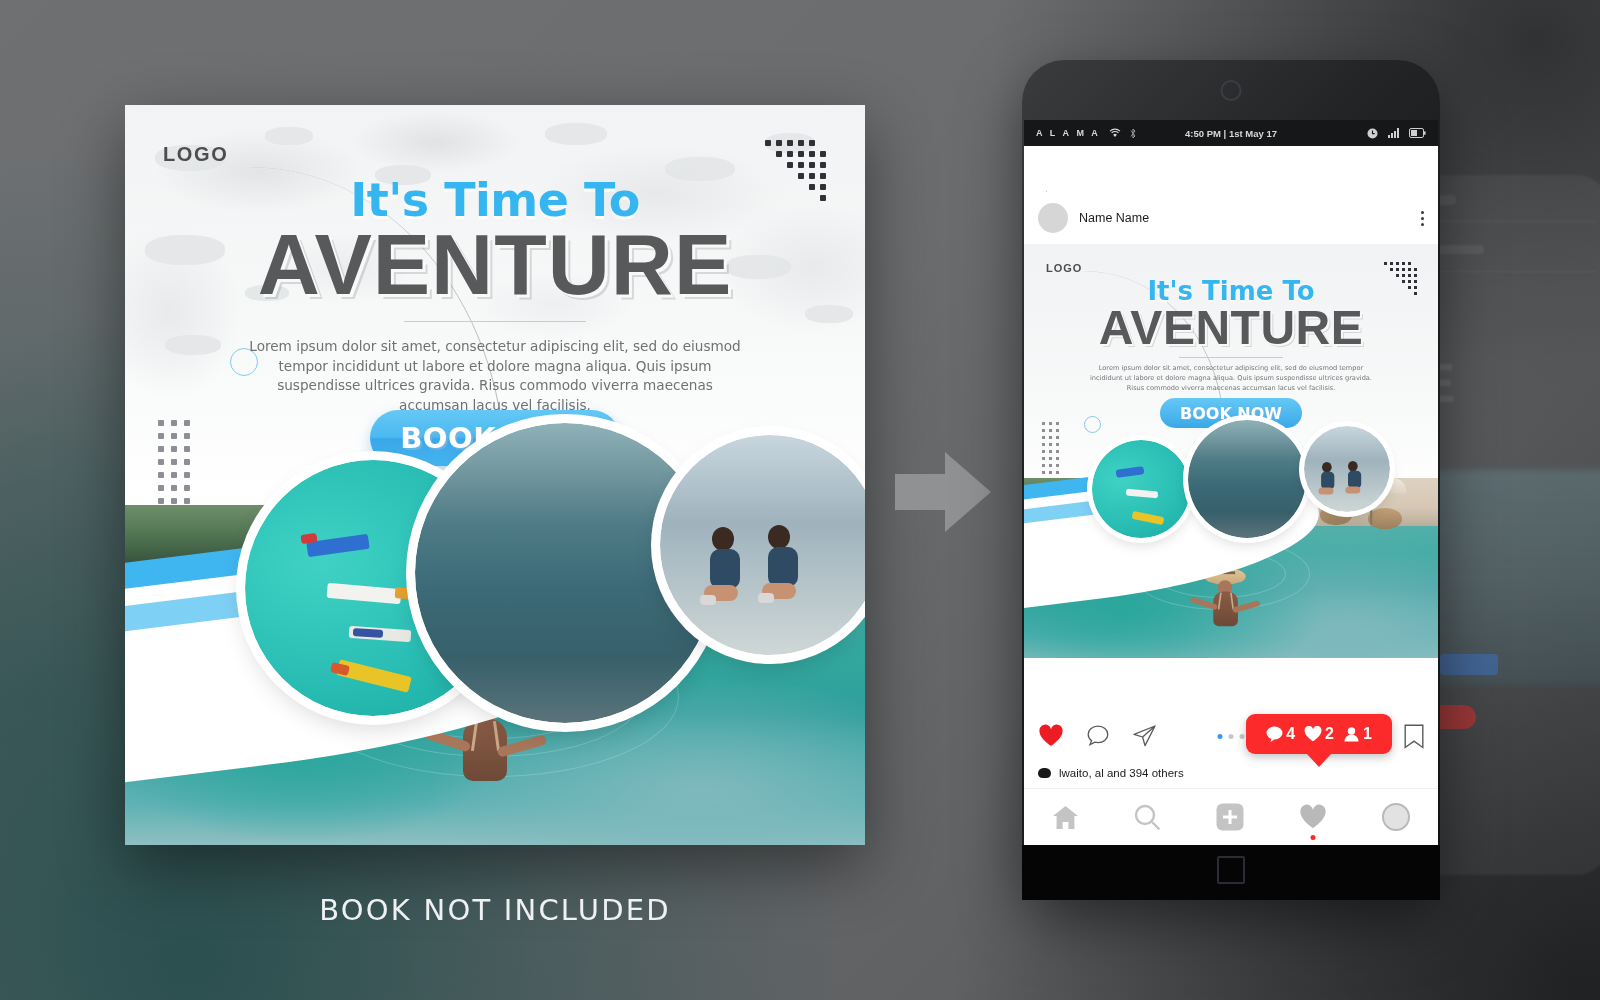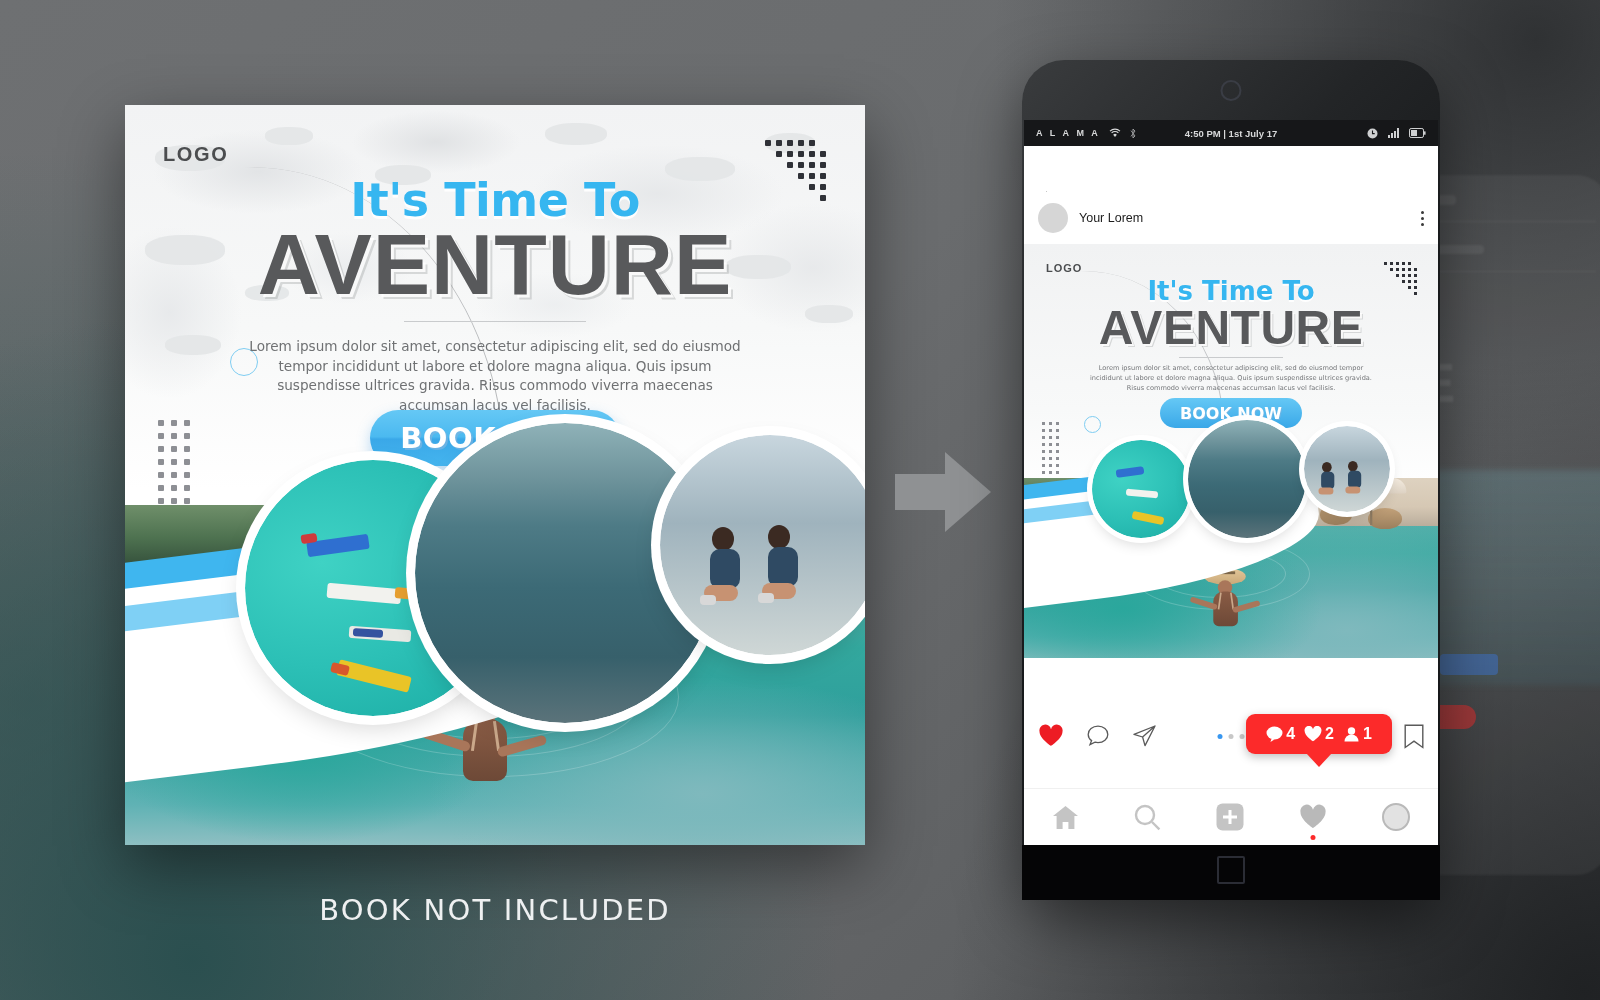--- a/index.html
+++ b/index.html
@@ -466,21 +466,21 @@
             <path d="M6 9l1.8-2.3a2.6 2.6 0 0 0-3.6 0z" fill="#d8d9da"></path>
             <path d="M2.6 4.9a5 5 0 0 1 6.8 0" stroke="#d8d9da" stroke-width="1.1" fill="none"></path>
             <path d="M1 3.1a7.4 7.4 0 0 1 10 0" stroke="#d8d9da" stroke-width="1.1" fill="none"></path>
           </svg>
       </span>
       <span style="margin-left:8px;display:inline-flex">
         <svg width="8" height="11" viewBox="0 0 8 11">
             <path d="M2 2.6L6 8 4 10V1l2 2-4 5.4" stroke="#9a9b9c" stroke-width="1" fill="none"></path>
           </svg>
       </span>
-      <span id="sb-time">4:50 PM | 1st July 17</span>
+      <span id="sb-time">4:50 PM | 1st May 17</span>
       <span id="sb-right">
         <span style="display:inline-flex">
           <svg width="11" height="11" viewBox="0 0 11 11">
               <circle cx="5.5" cy="5.5" r="5" fill="#cfd0d1"></circle>
               <path d="M5.5 2.6v3h2.2" stroke="#161719" stroke-width="1.1" fill="none"></path>
             </svg>
         </span>
         <span style="display:inline-flex">
           <svg width="13" height="11" viewBox="0 0 13 11">
               <path d="M1 10h2V7H1zM4 10h2V5H4zM7 10h2V3H7zM10 10h2V0h-2z" fill="#cfd0d1"></path>
@@ -500,21 +500,21 @@
       <span style="display:inline-flex">
         <svg width="22" height="16" viewBox="0 0 22 16">
             <path d="M9 1L2 8l7 7M2 8h19" stroke="#1c1c1c" stroke-width="1.4" fill="none"></path>
           </svg>
       </span>
       <span class="ttl">Photo</span>
     </div>
 
     <div id="ig-user">
       <div id="ig-avatar"></div>
-      <div id="ig-name">Your Lorem</div>
+      <div id="ig-name">Name Name</div>
       <div id="ig-more">
           <i></i>
           <i></i>
           <i></i>
         </div>
     </div>
 
     <div id="mini">
       <div class="paper-tex" style="background:linear-gradient(180deg,#f1f2f3 0%,#f8f9f9 40%,#ffffff 60%)"></div>
       <div class="swoosh" style="left:-30px;top:26px;width:230px;height:330px;border-right:1px solid #c2c4c6"></div>
@@ -674,20 +674,24 @@
           <i></i>
           <i></i>
         </span>
       <span id="bookmark" style="display:inline-flex">
         <svg width="20" height="25" viewBox="0 0 20 25">
             <path d="M1.2 1.2h17.6v22.3L10 17.1l-8.8 6.4z" stroke="#5a5a5a" stroke-width="1.4" fill="none"></path>
           </svg>
       </span>
     </div>
 
+    <div id="likes-row">
+      <span id="likes-av"></span>
+      <span id="likes-txt">lwaito, al  and 394 others</span>
+    </div>
 
     <div id="badge">
       <span class="bi">
         <svg width="17" height="16" viewBox="0 0 17 16">
             <ellipse cx="8.5" cy="7" rx="8" ry="6.4" fill="#fff"></ellipse>
             <path d="M5.6 12.6L4.4 16l4-2.6z" fill="#fff"></path>
           </svg>
         <span>4</span>
       </span>
       <span class="bi">

